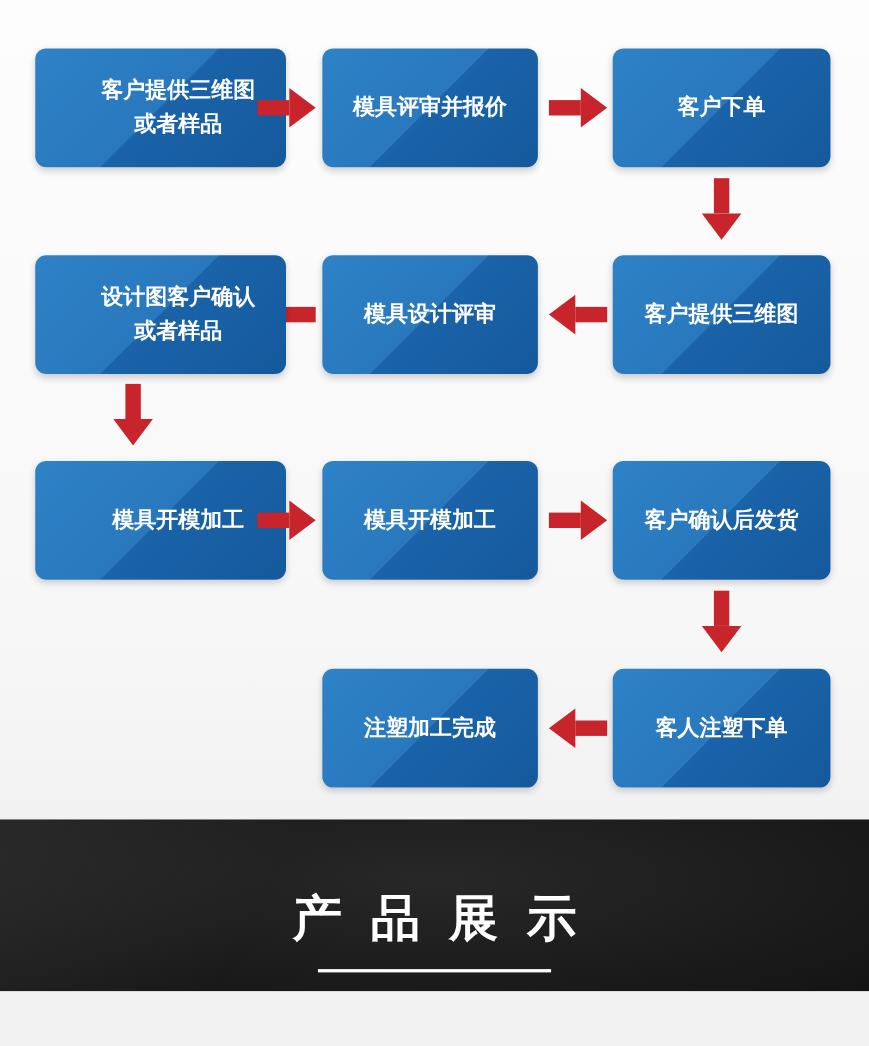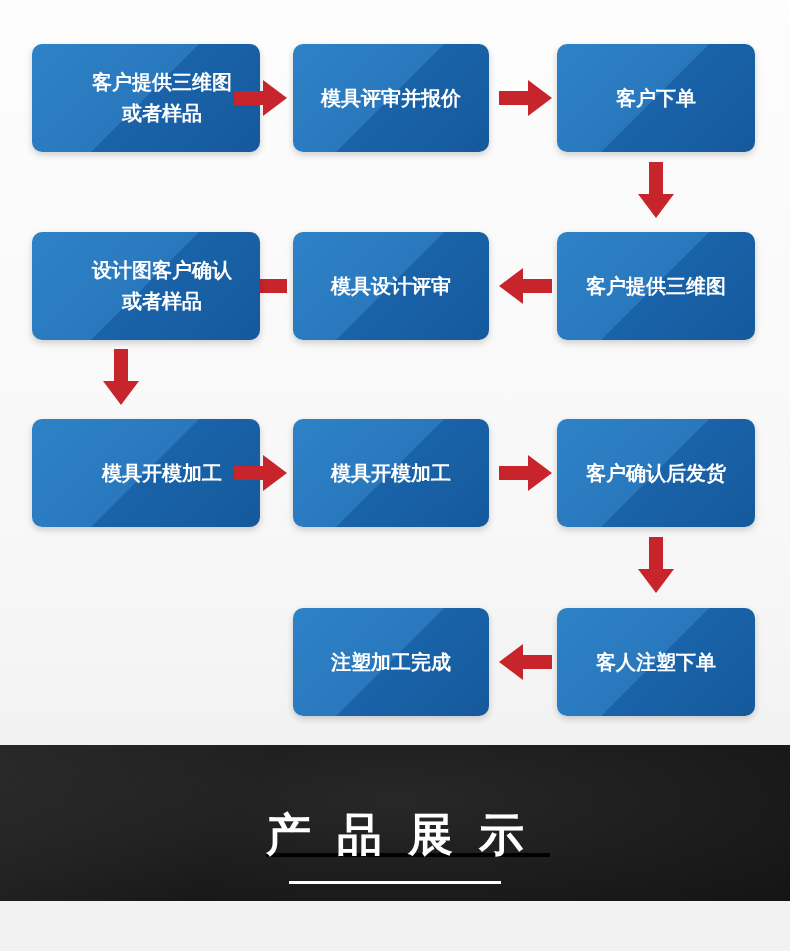--- a/index.html
+++ b/index.html
@@ -66,21 +66,20 @@
     border-top:24px solid #c8242b;
   }
 
   
   .banner{
     position:absolute;
     left:0;top:745px;
     width:790px;height:156px;
     background:#1c1c1c;
     overflow:hidden;
-    text-decoration:underline;
   }
   .banner::before{
     content:"";
     position:absolute;
     inset:0;
     background:
       linear-gradient(118deg,rgba(255,255,255,0.07) 0%,rgba(255,255,255,0) 32%),
       radial-gradient(ellipse at 50% 35%,rgba(255,255,255,0.05),rgba(0,0,0,0.28));
     pointer-events:none;
   }

